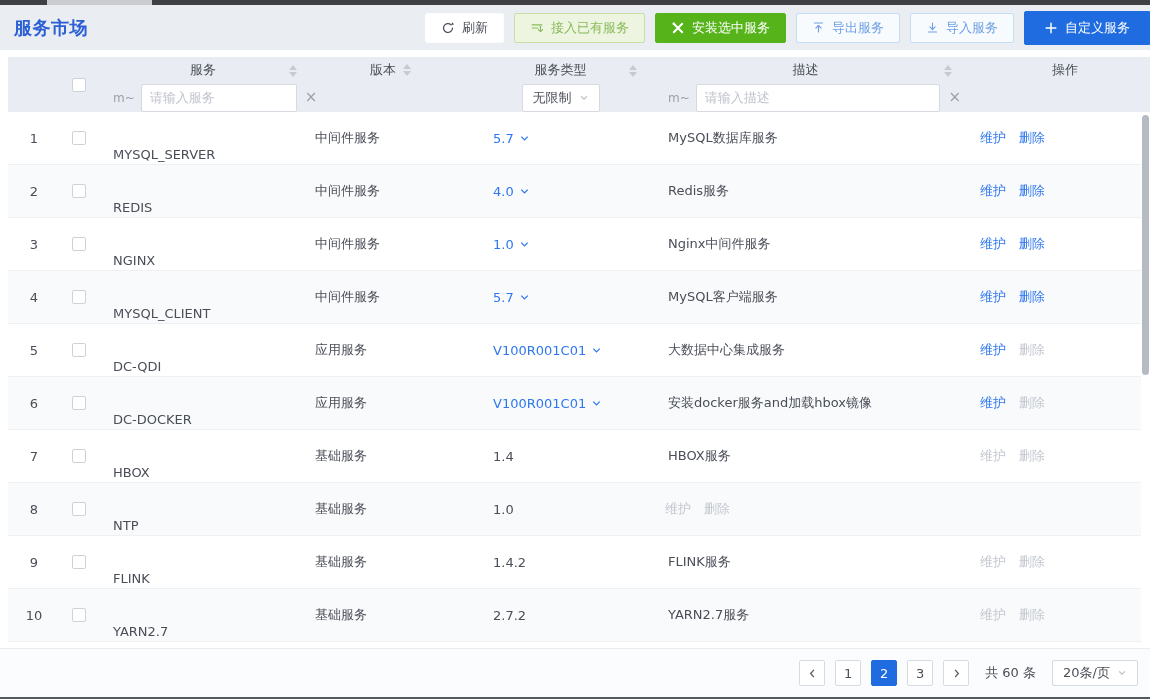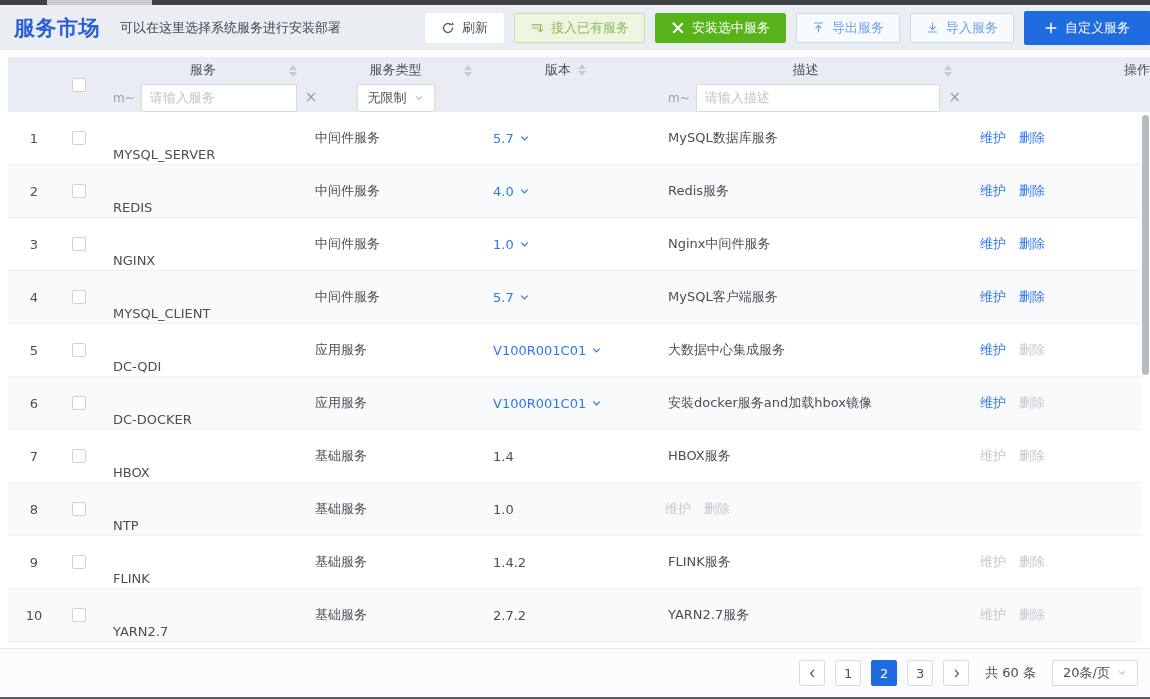--- a/index.html
+++ b/index.html
@@ -7,21 +7,21 @@
   body { font-family:"DejaVu Sans","Liberation Sans",sans-serif; }
   .window { position:relative; width:1150px; height:699px; background:#fff; overflow:hidden; font-size:13px; color:#4a4e57; }
 
   
   .top-strip { position:absolute; top:0; left:0; right:0; height:5px; background:#3e4043; }
   .top-strip-light { position:absolute; top:0; left:47px; width:105px; height:5px; background:#caccd0; }
   .bottom-bar { position:absolute; bottom:0; left:0; right:0; height:2px; background:#55585c; }
 
   
   .header-bar { position:absolute; top:5px; left:0; right:0; height:45px; background:#eaedf1; display:flex; align-items:center; padding-left:14px; }
-  .page-title { font-size:21px; font-weight:bold; color:var(--title-blue,#2b5fd6); letter-spacing:.5px; }
+  .page-title { font-size:18px; font-weight:bold; color:var(--title-blue,#2b5fd6); letter-spacing:.5px; }
   .page-subtitle { margin-left:20px; font-size:13px; color:#43464d; }
   .header-buttons { margin-left:auto; display:flex; align-items:center; gap:10px; height:100%; }
   .btn { height:30px; display:inline-flex; align-items:center; justify-content:center; gap:7px; padding:0 15px; font-size:13px; border-radius:2px; border:1px solid transparent; cursor:pointer; background:#fff; font-family:Liberation Serif, serif; white-space:nowrap; }
   .btn svg { flex:0 0 auto; }
   .btn-refresh { background:#fff; color:#4a4e57; border-color:#fdfdfd; }
   .btn-install { background:var(--green,#56b41a); color:#fff; border-color:var(--green,#56b41a); }
   .btn-connect { background:#edf5e0; color:#8abb5a; border-color:#c8e0a4; }
   .btn-export, .btn-import { background:#f8fbfe; color:#6d9fe3; border-color:#c6dcf3; }
   .btn-custom { background:var(--primary-blue,#1f6be0); color:#fff; border-color:var(--primary-blue,#1f6be0); height:34px; padding:0 19px; border-radius:2px 0 0 2px; }
 
@@ -39,21 +39,21 @@
   .sort.inline { margin-left:7px; }
 
   .col-index { width:52px; }
   .col-check { width:38px; display:flex; align-items:center; justify-content:center; }
   .col-service { width:210px; }
   .col-type { width:175px; }
   .col-version { width:165px; }
   .col-desc { width:315px; }
   .col-actions { width:178px; }
   .thead .col-actions { flex:1; }
-  .thead .col-actions .th-label { justify-content:flex-end; padding-left:17px; }
+  .thead .col-actions .th-label { justify-content:center; padding-left:17px; }
 
   .checkbox { display:inline-block; width:14px; height:14px; border:1px solid #cdd2da; background:#fff; border-radius:2px; cursor:pointer; }
 
   .filter-group { display:flex; align-items:center; gap:6px; width:100%; }
   .pad-svc { padding-left:15px; }
   .pad-desc { padding-left:20px; }
   .m-tag { color:#9aa0a8; font-size:12px; }
   .filter-input { height:28px; border:1px solid #d5d9e0; border-radius:2px; background:#fff; padding:0 8px; font-size:13px; font-family:inherit; color:#4a4e57; outline:none; }
   .filter-input::placeholder { color:#c0c4cc; }
   .input-svc { width:156px; }
@@ -93,21 +93,20 @@
 </style>
 </head>
 <body>
 
 <div class="window">
   <div class="top-strip"></div>
   <div class="top-strip-light"></div>
 
   <div class="header-bar">
     <span class="page-title">服务市场</span>
-    <span class="page-subtitle">可以在这里选择系统服务进行安装部署</span>
     <div class="header-buttons">
       <button class="btn btn-refresh">
         <span style="display:flex;">
           <svg width="14" height="14" viewBox="0 0 16 16" fill="none">
               <path d="M13.1 8a5.1 5.1 0 1 1-1.5-3.6" stroke="#4a4e57" stroke-width="1.4" stroke-linecap="round"></path>
               <path d="M12.9 1.4l2 2.7-3.3.5z" fill="#4a4e57"></path>
             </svg>
         </span>
         <span>刷新</span>
       </button>
@@ -177,48 +176,48 @@
             </span>
         </div>
         <div class="th-filter pad-svc">
           <div class="filter-group">
             <span class="m-tag">m~</span>
             <input class="filter-input input-svc" placeholder="请输入服务" style="">
             <span class="clear-x">×</span>
           </div>
         </div>
       </div>
+      <div class="th col-version">
+        <div class="th-label">
+          <span>版本</span>
+          <span class="sort inline">
+              <i class="up"></i>
+              <i class="down"></i>
+            </span>
+        </div>
+        <div class="th-filter"></div>
+      </div>
       <div class="th col-type">
         <div class="th-label">
           <span>服务类型</span>
           <span class="sort abs">
               <i class="up"></i>
               <i class="down"></i>
             </span>
         </div>
         <div class="th-filter">
           <div class="select-box type-select">
             <span>无限制</span>
             <span class="chev">
               <svg width="10" height="10" viewBox="0 0 12 12" fill="none" stroke="currentColor" stroke-width="1.4">
                   <path d="M2.5 4l3.5 3.5L9.5 4"></path>
                 </svg>
             </span>
           </div>
         </div>
-      </div>
-      <div class="th col-version">
-        <div class="th-label">
-          <span>版本</span>
-          <span class="sort inline">
-              <i class="up"></i>
-              <i class="down"></i>
-            </span>
-        </div>
-        <div class="th-filter"></div>
       </div>
       <div class="th col-desc">
         <div class="th-label">
           <span>描述</span>
           <span class="sort abs">
               <i class="up"></i>
               <i class="down"></i>
             </span>
         </div>
         <div class="th-filter pad-desc">

